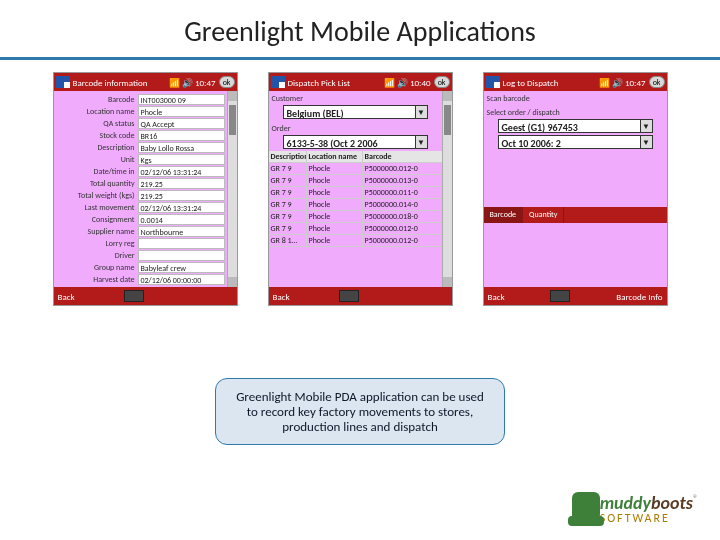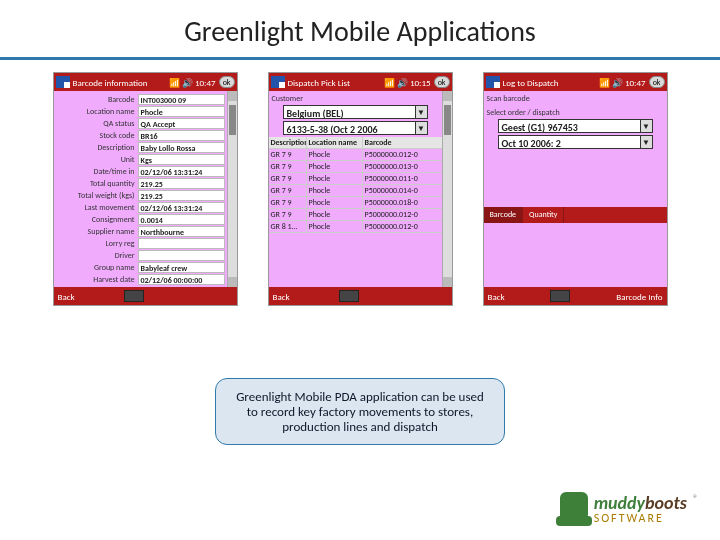--- a/index.html
+++ b/index.html
@@ -18,38 +18,38 @@
   .titlebar .okbtn { background: #d9d9d9; color: #000; font-size: 8px; padding: 0 3px; border: 1px solid #888; border-radius: 6px; }
   .client { flex: 1; background: #f0abfc; display: flex; position: relative; }
   .client-main { flex: 1; overflow: hidden; }
   .vscroll { width: 10px; background: #ddd; border-left:1px solid #aaa; position: relative; }
   .vscroll .thumb { position:absolute; top:14px; left:1px; right:1px; height:30px; background:#888; }
   .vscroll .arr { position:absolute; left:0; right:0; height:10px; background:#bbb; }
   .vscroll .arr.top{top:0} .vscroll .arr.bot{bottom:0}
   .form { padding: 2px; }
   .form-row { display: flex; height: 12px; align-items:center; }
   .form-row .lbl { width: 82px; text-align: right; padding-right: 3px; font-size: 8px; color: #333; }
-  .form-row .val { flex: 1; font-size: 8px; border: 1px solid #bbb; height: 11px; padding: 0 2px; background:#fff; overflow:hidden; white-space:nowrap;font-weight:bold; }
+  .form-row .val { flex: 1; font-size: 8px; border: 1px solid #bbb; height: 11px; padding: 0 2px; background:#fff; overflow:hidden; white-space:nowrap; }
   .section-label { font-size: 8px; color: #333; padding: 2px 3px; }
   .dd { display:flex; margin: 0 14px 2px; }
   .dd span { flex:1; border:1px solid #333; font-size: 10px; font-weight:bold; padding: 1px 3px; height: 14px; background:#fff; overflow:hidden; white-space:nowrap; }
   .dd .arrow { width:12px; border:1px solid #333; border-left:none; background:#ddd; text-align:center; font-size:8px; line-height:12px; }
   .grid { font-size: 8px; }
   .grid .hdr, .grid .row { display:flex; height:12px; border-bottom:1px solid #ccc; }
   .grid .hdr { background:#e5e5e5; font-weight:bold; }
   .grid .c1{width:38px;padding:0 2px;border-right:1px solid #ccc;overflow:hidden;white-space:nowrap;}
   .grid .c2{width:56px;padding:0 2px;border-right:1px solid #ccc;overflow:hidden;white-space:nowrap;}
   .grid .c3{flex:1;padding:0 2px;overflow:hidden;white-space:nowrap;}
   .tabs { display:flex; background:#b31b1b; height:16px; }
   .tab { color:#fff; font-size:8px; padding:2px 6px; border-right:1px solid #8a1515; }
   .tab.active { background:#8a1515; }
   .bottombar { background:#b31b1b; color:#fff; height:18px; display:flex; align-items:center; justify-content:space-between; padding:0 4px; font-size:9px; }
   .bottombar .kbd { width:20px; height:12px; background:#444; border:1px solid #222; }
   .callout { position:absolute; left:50%; transform:translateX(-50%); top: 378px; width: 290px; background:#dbe6f0; border:1px solid #2f7aad; border-radius:12px; padding:10px 14px; font-size:13px; text-align:center; color:#0f172a; }
-  .logo { position:absolute; right:22px; bottom:14px; display:flex; align-items:center; gap:6px; }
+  .logo { position:absolute; right:22px; bottom:14px; display:flex; align-items:center; }
   .boot { width:28px; height:34px; background:#3e7f3a; border-radius:6px 6px 12px 4px; position:relative; }
   .boot::after{content:'';position:absolute;bottom:0;left:-4px;width:36px;height:10px;background:#3e7f3a;border-radius:4px;}
   .brand { display:flex; flex-direction:column; line-height:1; }
   .brand .m { color:#3e7f3a; font-weight:bold; font-size:18px; font-style:italic; }
   .brand .b { color:#5a3c24; font-weight:bold; font-size:18px; font-style:italic; }
   .brand .s { color:#aa7d00; font-size:12px; letter-spacing:2px; }
   .reg { font-size:10px; color:#888; align-self:flex-start; }
 </style>
 </head>
 <body>
@@ -149,30 +149,31 @@
       <span style="width:40px"></span>
     </div>
   </div>
 
   <div class="pda">
     <div class="titlebar">
       <span class="flag"></span>
       <span class="tbtitle">Dispatch Pick List</span>
       <span class="net">📶</span>
       <span class="spk">🔊</span>
-      <span class="time">10:15</span>
+      <span class="time">10:40</span>
       <span class="okbtn">ok</span>
     </div>
     <div class="client">
       <div class="client-main">
         <div class="section-label">Customer</div>
         <div class="dd">
             <span>Belgium (BEL)</span>
             <div class="arrow">▼</div>
           </div>
+        <div class="section-label">Order</div>
         <div class="dd">
             <span>6133-5-38 (Oct  2 2006</span>
             <div class="arrow">▼</div>
           </div>
         <div class="grid" id="grid2">
             <div class="hdr">
               <div class="c1">Description</div>
               <div class="c2">Location name</div>
               <div class="c3">Barcode</div>
             </div>

